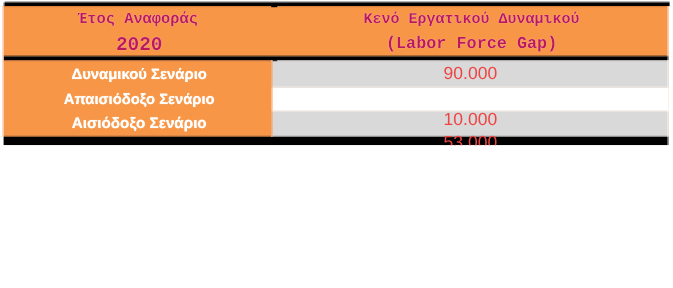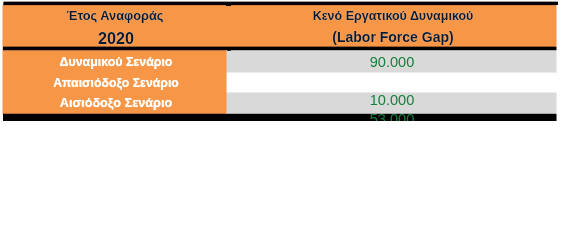--- a/index.html
+++ b/index.html
@@ -8,23 +8,23 @@
   .sheet{position:absolute;left:0;top:0;width:561px;height:121px;background:#ffffff;overflow:hidden;}
 
   
   .band{position:absolute;left:3px;width:554px;}
   .bd{background:#000000;}
   .orange{background:#F79646;}
   .grey{background:#D9D9D9;}
   .white{background:#ffffff;}
 
   .cell{position:absolute;text-align:center;white-space:nowrap;overflow:hidden;}
-  .hdrtxt{color:#0f172a;font-weight:bold;text-shadow:0 0 0.7px rgba(255,255,255,0.95);}
+  .hdrtxt{color:#be185d;font-weight:bold;text-shadow:0 0 0.7px rgba(255,255,255,0.95);font-family:Liberation Mono, monospace;}
   .lbltxt{color:#ffffff;font-weight:bold;text-shadow:0 0 0.7px rgba(255,255,255,0.95);}
-  .valtxt{color:#15803d;font-weight:normal;}
+  .valtxt{color:#ef4444;font-weight:normal;}
 
   .coltick{position:absolute;left:226px;top:5px;width:5px;height:1px;background:#000000;}
 </style>
 </head>
 <body>
 
 <div class="sheet">
 
   <div style="position:absolute;left:4px;top:1px;width:554px;height:1px;background:#A0A0A0;"></div>
   <div style="position:absolute;left:4px;top:2px;width:554px;height:3px;background:#000000;"></div>

